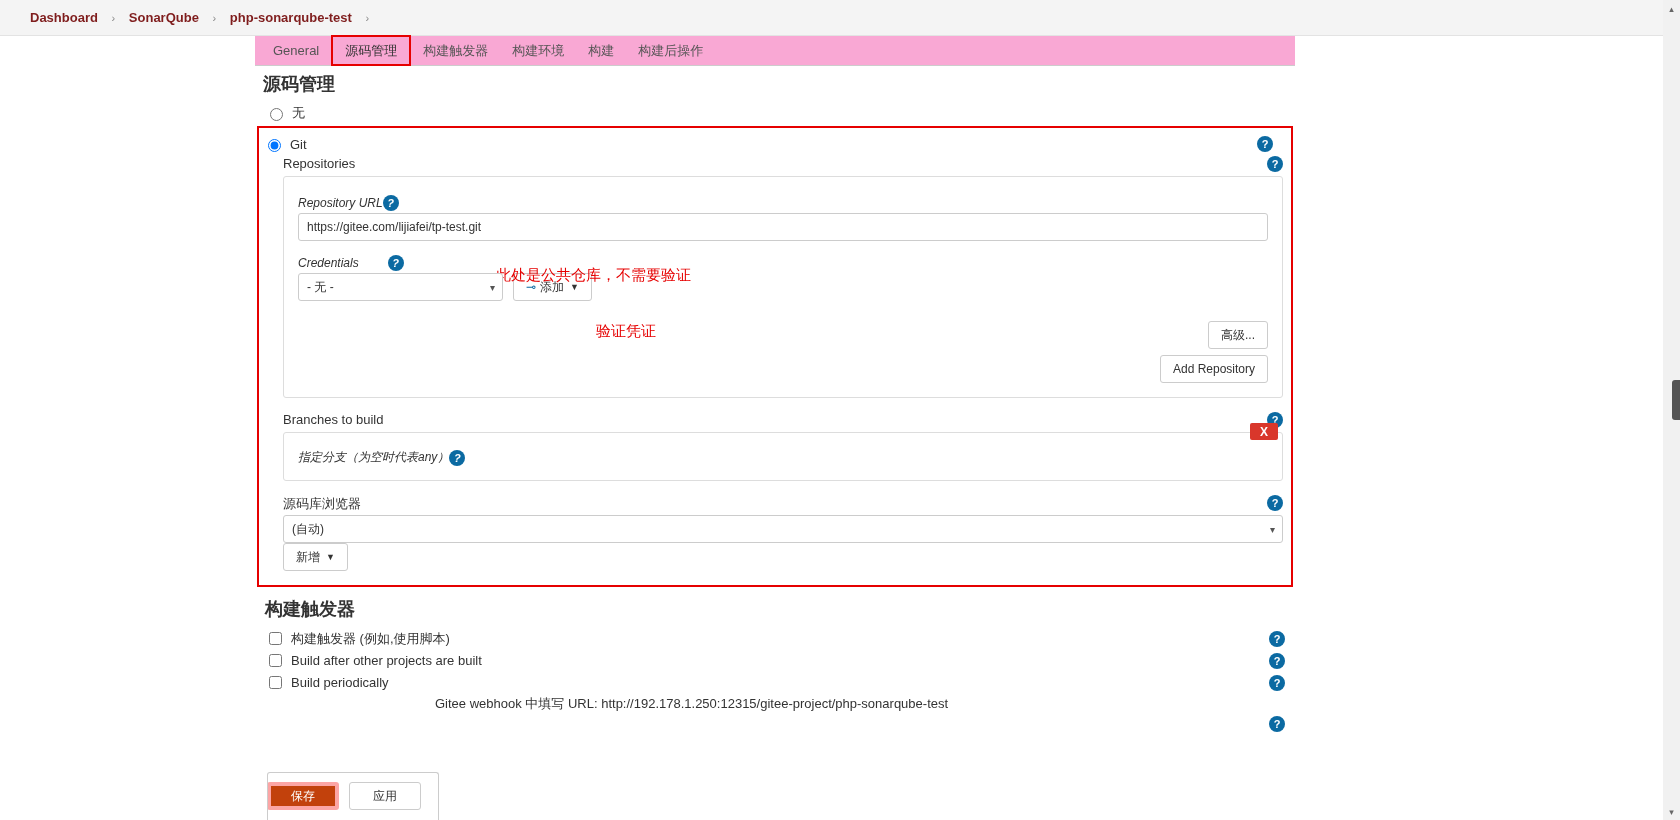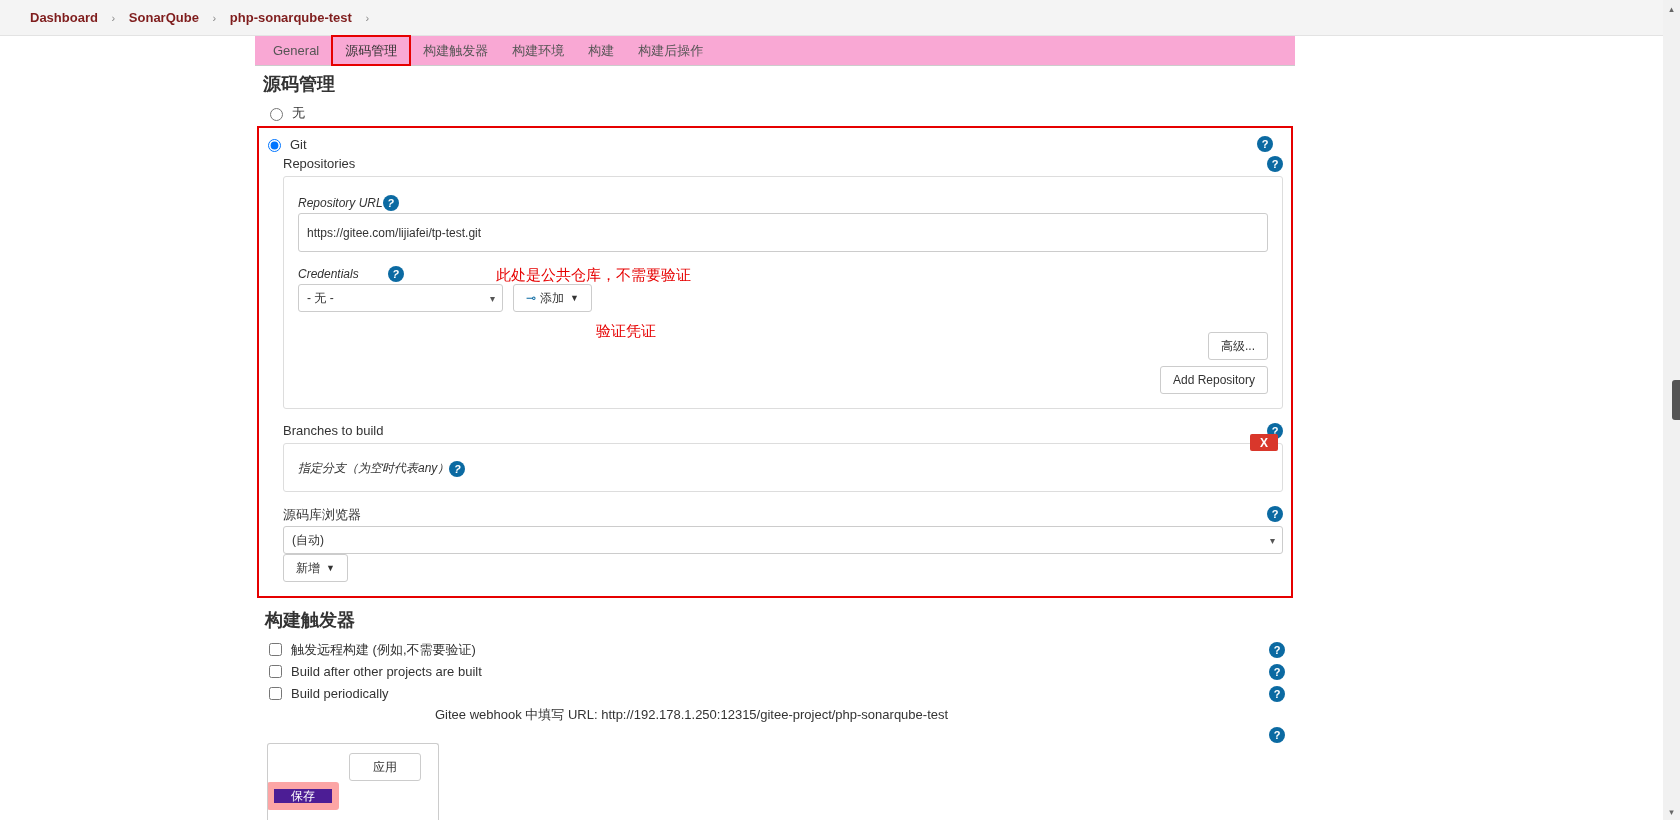--- a/index.html
+++ b/index.html
@@ -147,21 +147,21 @@
     margin: 4px 0 4px 16px;
     position: relative;
   }
   .textinput {
     width: 100%;
     border: 1px solid #ccc;
     border-radius: 3px;
     padding: 4px 8px;
     font-size: 12px;
     color: #333;
-    height: 39px;
+    height: 28px;
     background: #fff;
   }
   .select-wrap {
     position: relative;
   }
   .select {
     width: 100%;
     border: 1px solid #ccc;
     border-radius: 3px;
     padding: 4px 24px 4px 8px;
@@ -283,24 +283,23 @@
     left: 12px;
     top: 0;
     width: 172px;
     height: 100%;
     border: 1px solid #ccc;
     border-bottom: none;
     border-radius: 3px 3px 0 0;
     pointer-events: none;
   }
   .btn-primary {
-    background: #4c1d95;
-    border: 7px solid #fca5a5;
+    background: #c2410c;
+    border: 4px solid #fca5a5;
     color: #fff;
-    margin-top: 29px;
   }
   .btn-save { min-width: 72px; justify-content: center; }
   .btn-apply { min-width: 72px; justify-content: center; }
   .key-icon {
     color: #0b6aa2;
     font-size: 12px;
   }
   .annot1 { position: absolute; left: 212px; top: 89px; }
   .annot2 { position: absolute; left: 312px; top: 145px; }
   .annot3 { position: absolute; left: 175px; top: 312px; }
@@ -411,21 +410,21 @@
       </button>
     </div>
   </div>
 
   <div class="trigger-section">
     <div class="trigger-title">构建触发器</div>
 
     <div class="check-row">
       <div class="left">
         <input type="checkbox" style="">
-        <label>触发远程构建 (例如,不需要验证)</label>
+        <label>构建触发器 (例如,使用脚本)</label>
       </div>
       <span class="help-icon">?</span>
     </div>
     <div class="check-row">
       <div class="left">
         <input type="checkbox" style="">
         <label>Build after other projects are built</label>
       </div>
       <span class="help-icon">?</span>
     </div>

